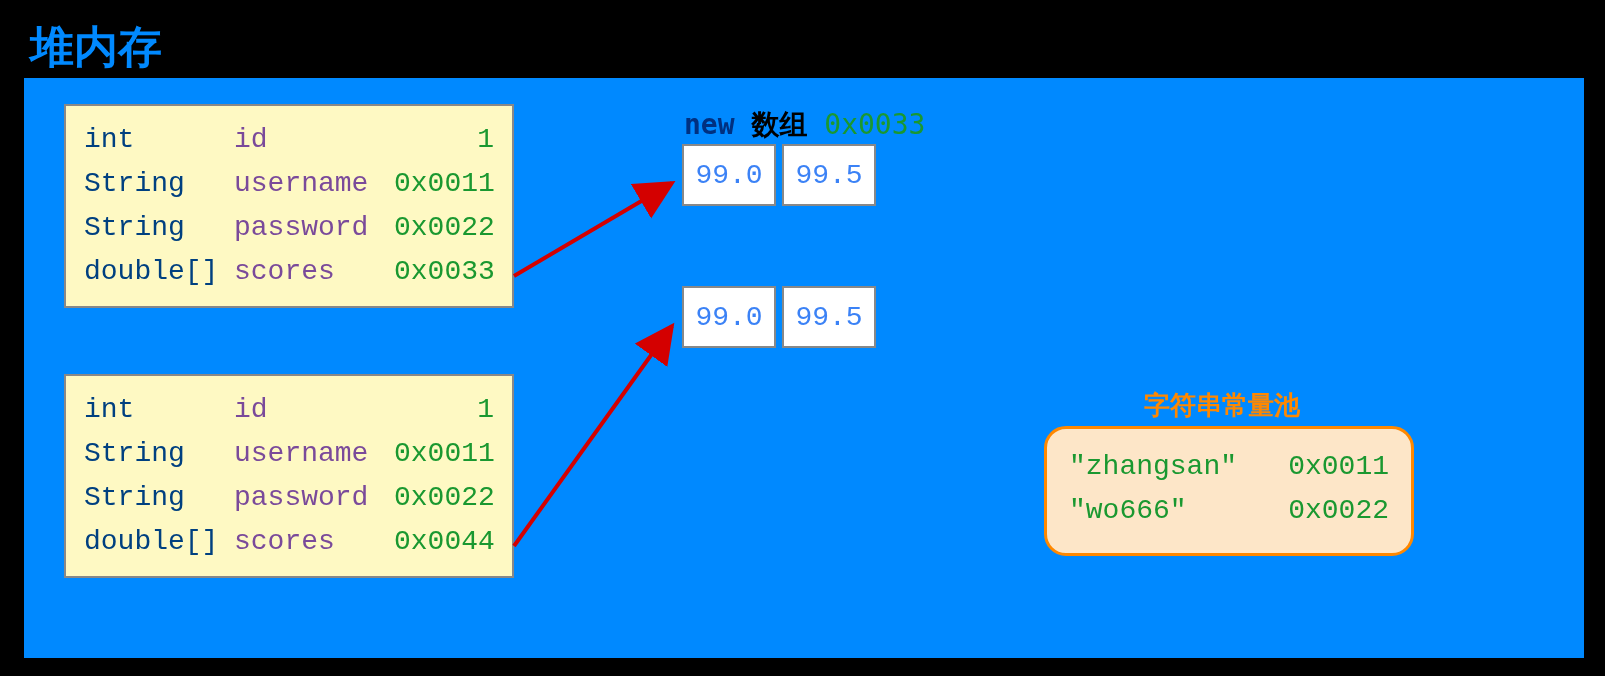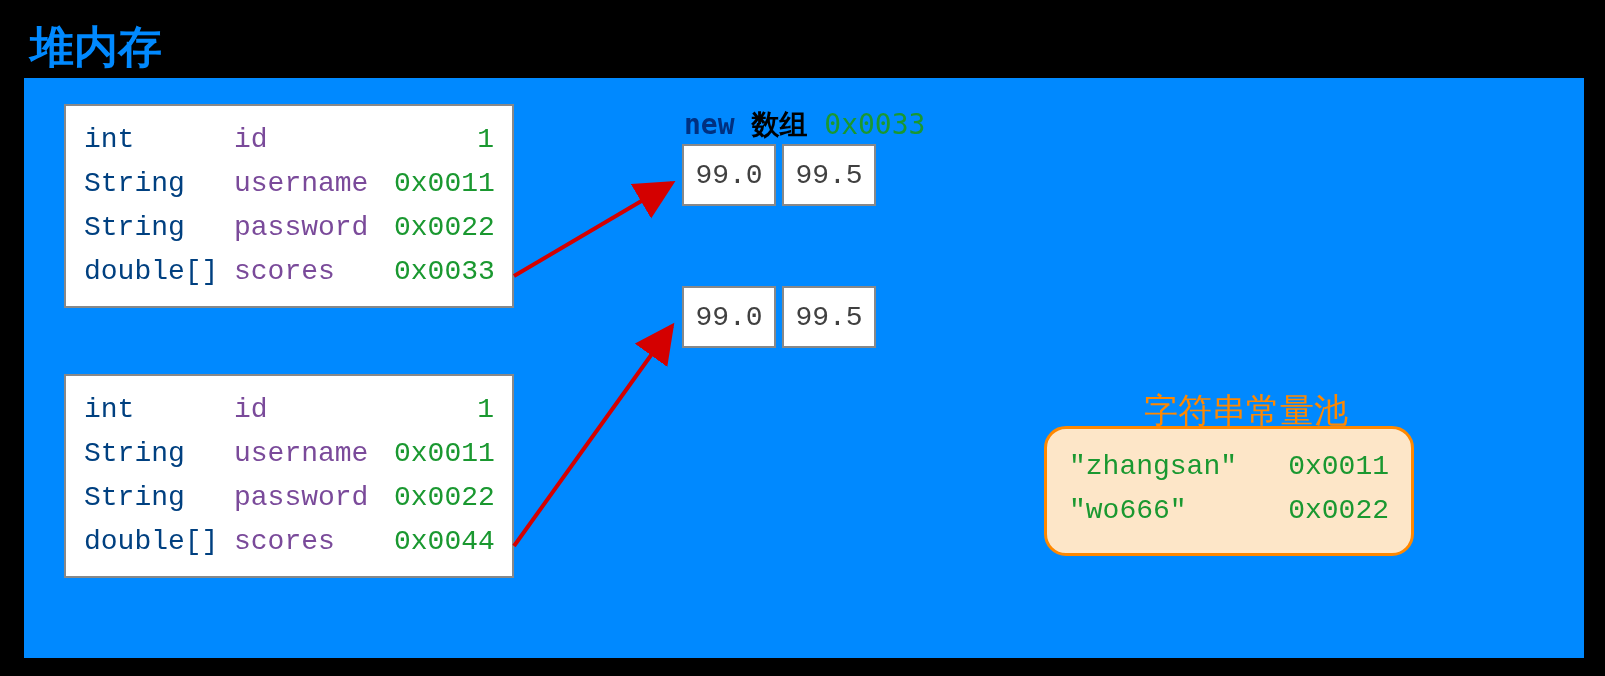--- a/index.html
+++ b/index.html
@@ -23,21 +23,21 @@
   }
   .heap-area {
     background: #0089ff;
     position: absolute;
     top: 78px;
     left: 24px;
     width: 1560px;
     height: 580px;
   }
   .object-box {
-    background: #ffffff;
+    background: #fef9c3;
     border: 2px solid #888;
     position: absolute;
     padding: 12px 18px;
     font-size: 28px;
     line-height: 44px;
   }
   .obj1 { top: 26px; left: 40px; width: 450px; }
   .obj2 { top: 296px; left: 40px; width: 450px; }
   .type { color: #004080; }
   .field { color: #7a4a9a; }
@@ -62,32 +62,32 @@
   }
   .array-box .cell {
     background: #fff;
     border: 2px solid #888;
     width: 94px;
     height: 62px;
     display: flex;
     align-items: center;
     justify-content: center;
     font-size: 28px;
-    color: #404040;
+    color: #3b82f6;
     margin-right: 6px;
   }
   .arr1 { top: 66px; left: 658px; }
   .arr2 { top: 208px; left: 658px; }
   .pool-title {
     position: absolute;
     top: 310px;
     left: 1120px;
     color: #ff8800;
-    font-weight: normal;
-    font-size: 34px;
+    font-weight: bold;
+    font-size: 26px;
     font-family: 'Microsoft YaHei', sans-serif;
   }
   .pool-box {
     position: absolute;
     top: 348px;
     left: 1020px;
     width: 370px;
     height: 130px;
     background: #fde6c8;
     border: 3px solid #ff8800;

